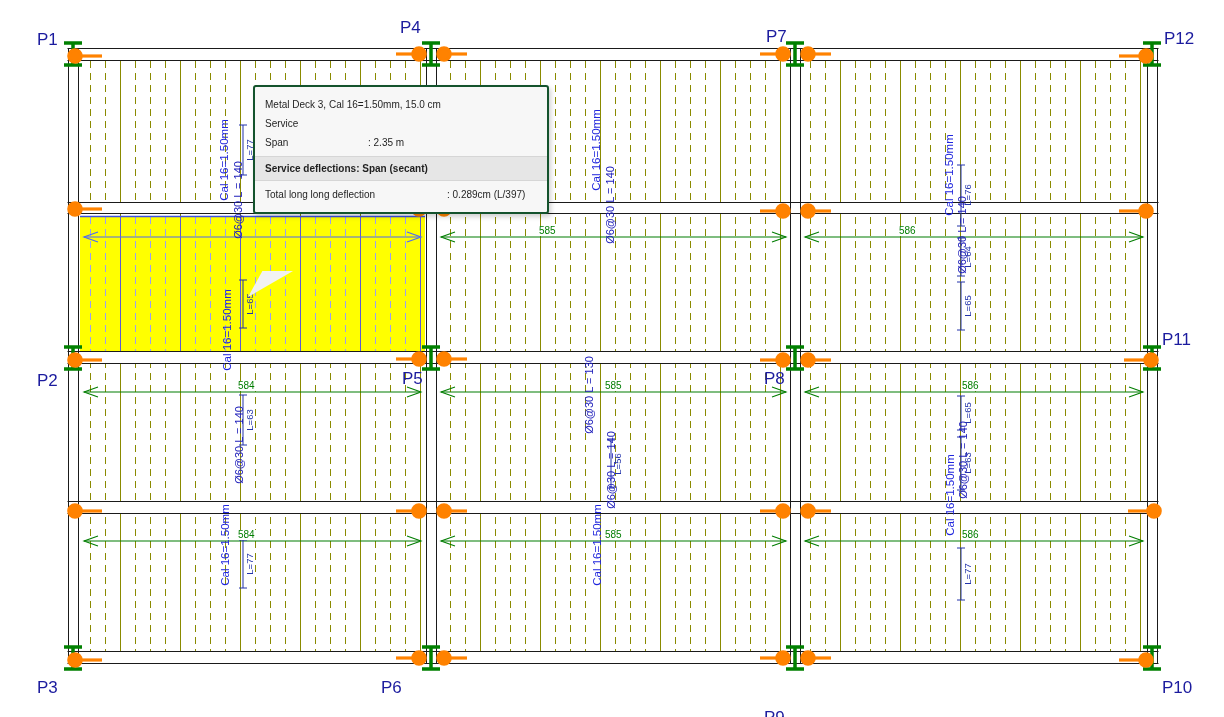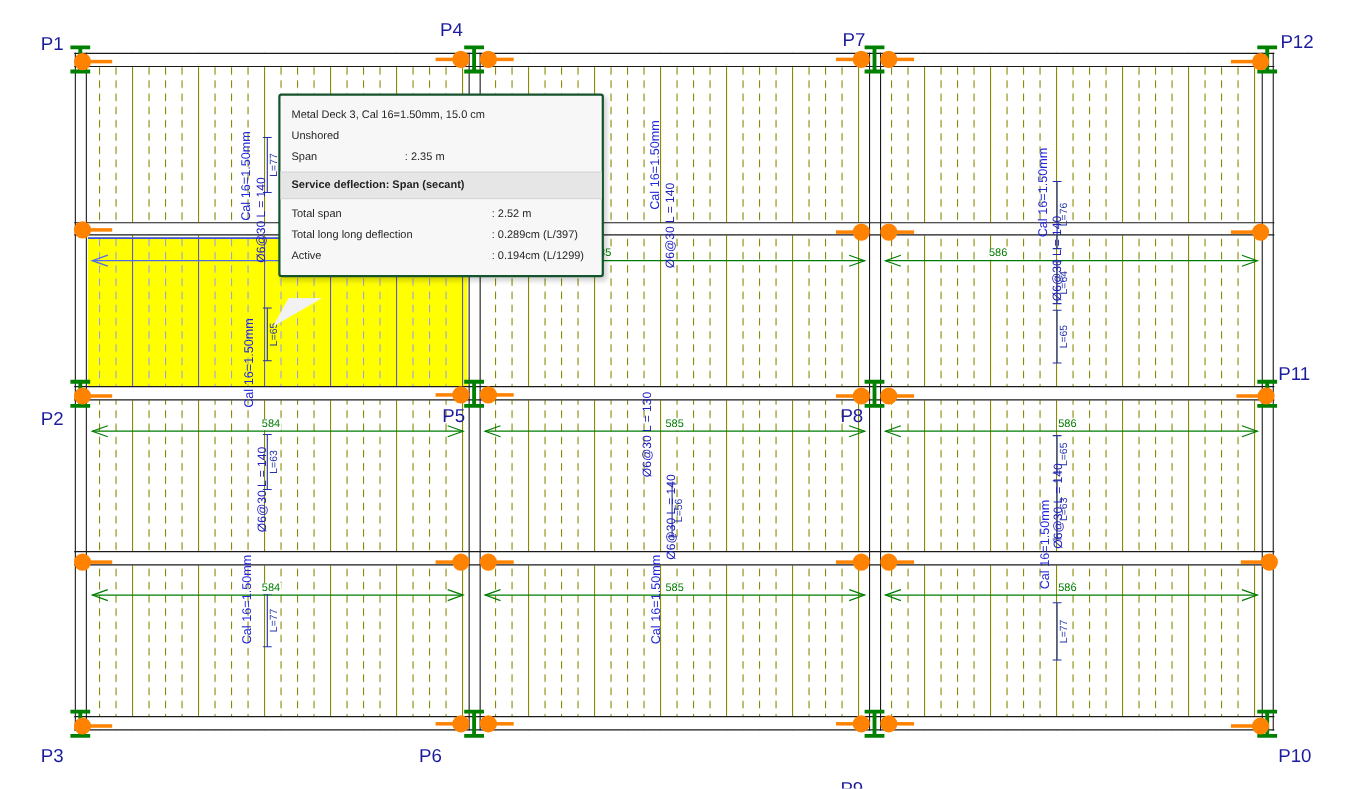--- a/index.html
+++ b/index.html
@@ -324,33 +324,25 @@
   <div class="vtext smalltext" style="left:968px;top:257px">L=64</div>
   <div class="vtext smalltext" style="left:968px;top:306px">L=65</div>
   <div class="vtext smalltext" style="left:968px;top:413px">L=65</div>
   <div class="vtext smalltext" style="left:968px;top:463px">L=63</div>
   <div class="vtext smalltext" style="left:968px;top:574px">L=77</div>
 </div>
 
 <div class="tooltip-tail"></div>
 <div class="tooltip">
   <div class="tt-line">Metal Deck 3, Cal 16=1.50mm, 15.0 cm</div>
-  <div class="tt-line">Unshored</div>
+  <div class="tt-line">Service</div>
   <div class="tt-row">
     <span class="lbl">Span</span>
     <span>: 2.35 m</span>
   </div>
-  <div class="tt-band">Service deflection: Span (secant)</div>
-  <div class="tt-row wide">
-    <span class="lbl">Total span</span>
-    <span>: 2.52 m</span>
-  </div>
+  <div class="tt-band">Service deflections: Span (secant)</div>
   <div class="tt-row wide">
     <span class="lbl">Total long long deflection</span>
     <span>: 0.289cm (L/397)</span>
   </div>
-  <div class="tt-row wide">
-    <span class="lbl">Active</span>
-    <span>: 0.194cm (L/1299)</span>
-  </div>
 </div>
 
 </div>
 
 </body></html>

